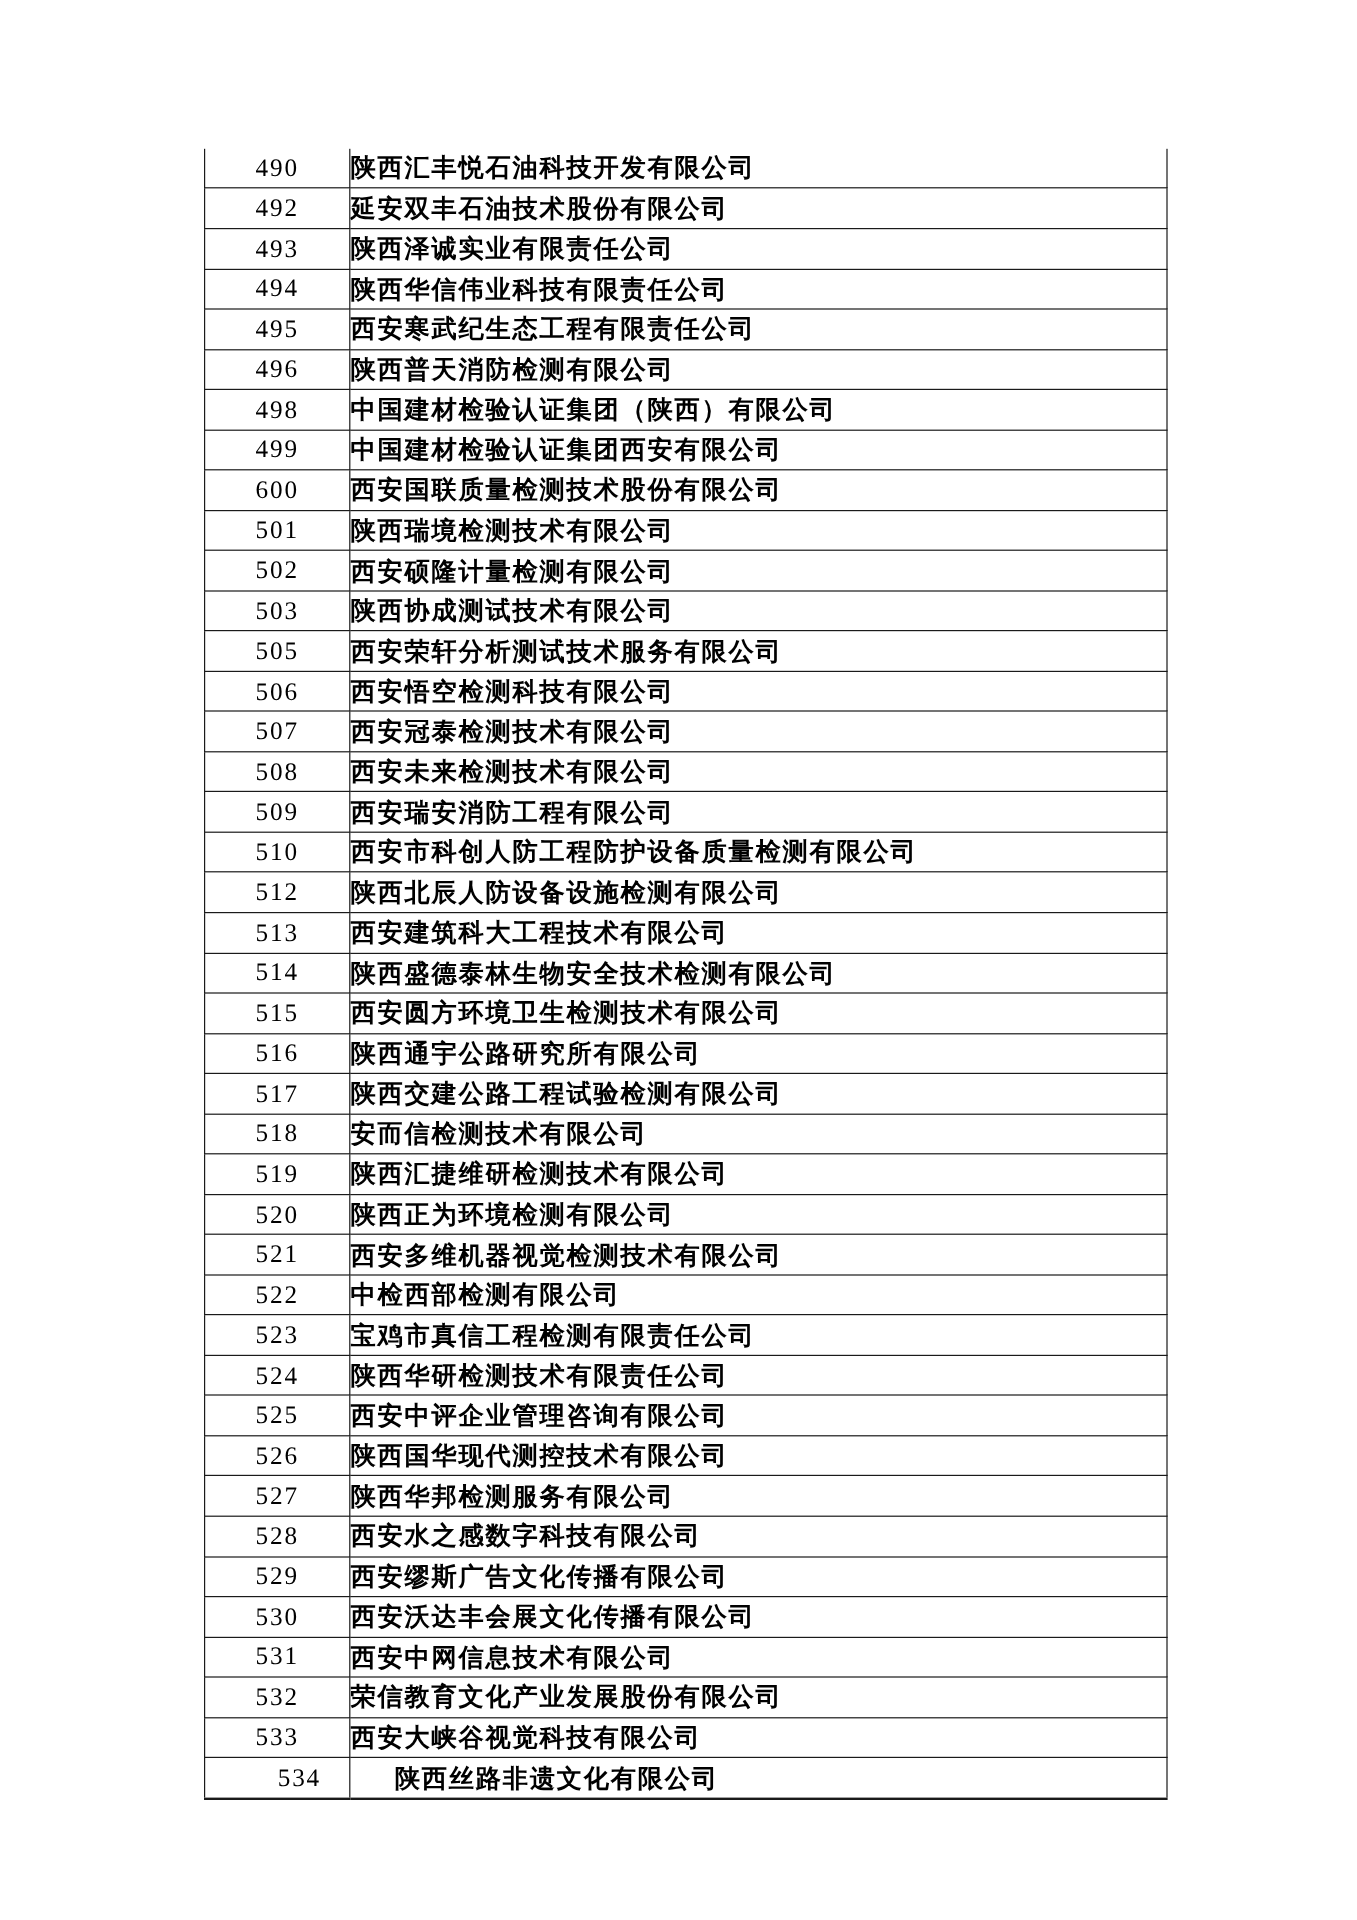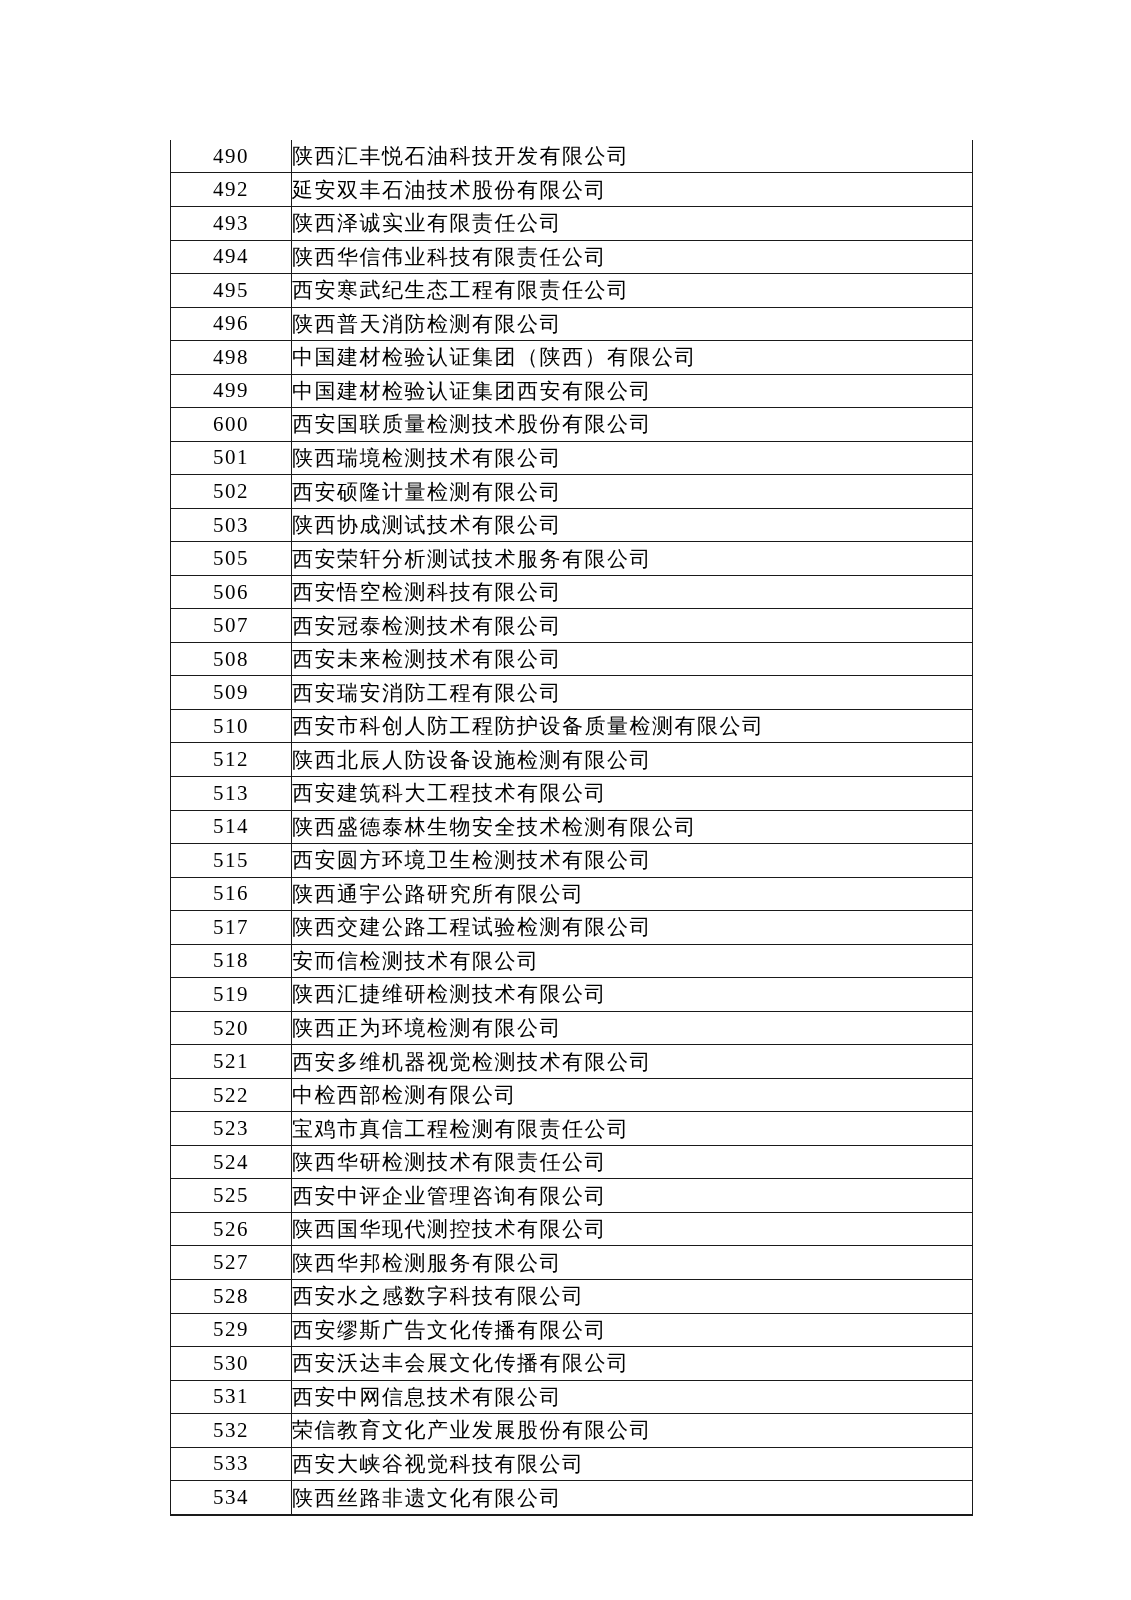--- a/index.html
+++ b/index.html
@@ -12,49 +12,51 @@
     width: 1131px;
     height: 1600px;
     background: #ffffff;
     color: #000000;
     font-family: "Liberation Serif", "DejaVu Serif", serif;
     overflow: hidden;
   }
   table.company-table {
     position: absolute;
     left: 170px;
-    top: 140px;
+    top: 124px;
     width: 803px;
     height: 1376px;
     border-collapse: collapse;
     table-layout: fixed;
   }
   table.company-table td {
     border: 1px solid #1a1a1a;
     padding: 0;
     font-size: 21px;
     letter-spacing: 1.5px;
     white-space: nowrap;
     overflow: hidden;
     vertical-align: middle;
   }
   
   table.company-table tr:first-child td {
     border-top: none;
   }
   table.company-table tr:last-child td {
     border-bottom: 2px solid #1a1a1a;
+    padding-left: 37px;
   }
   td.num-cell {
     width: 120px;
     text-align: center;
   }
   td.name-cell {
     padding-left: 9px;
     text-align: left;
+    font-weight: bold;
   }
 </style>
 </head>
 <body>
 
 <div class="page">
   <table class="company-table">
     <tbody>
   <tr>
     <td class="num-cell">490</td>

